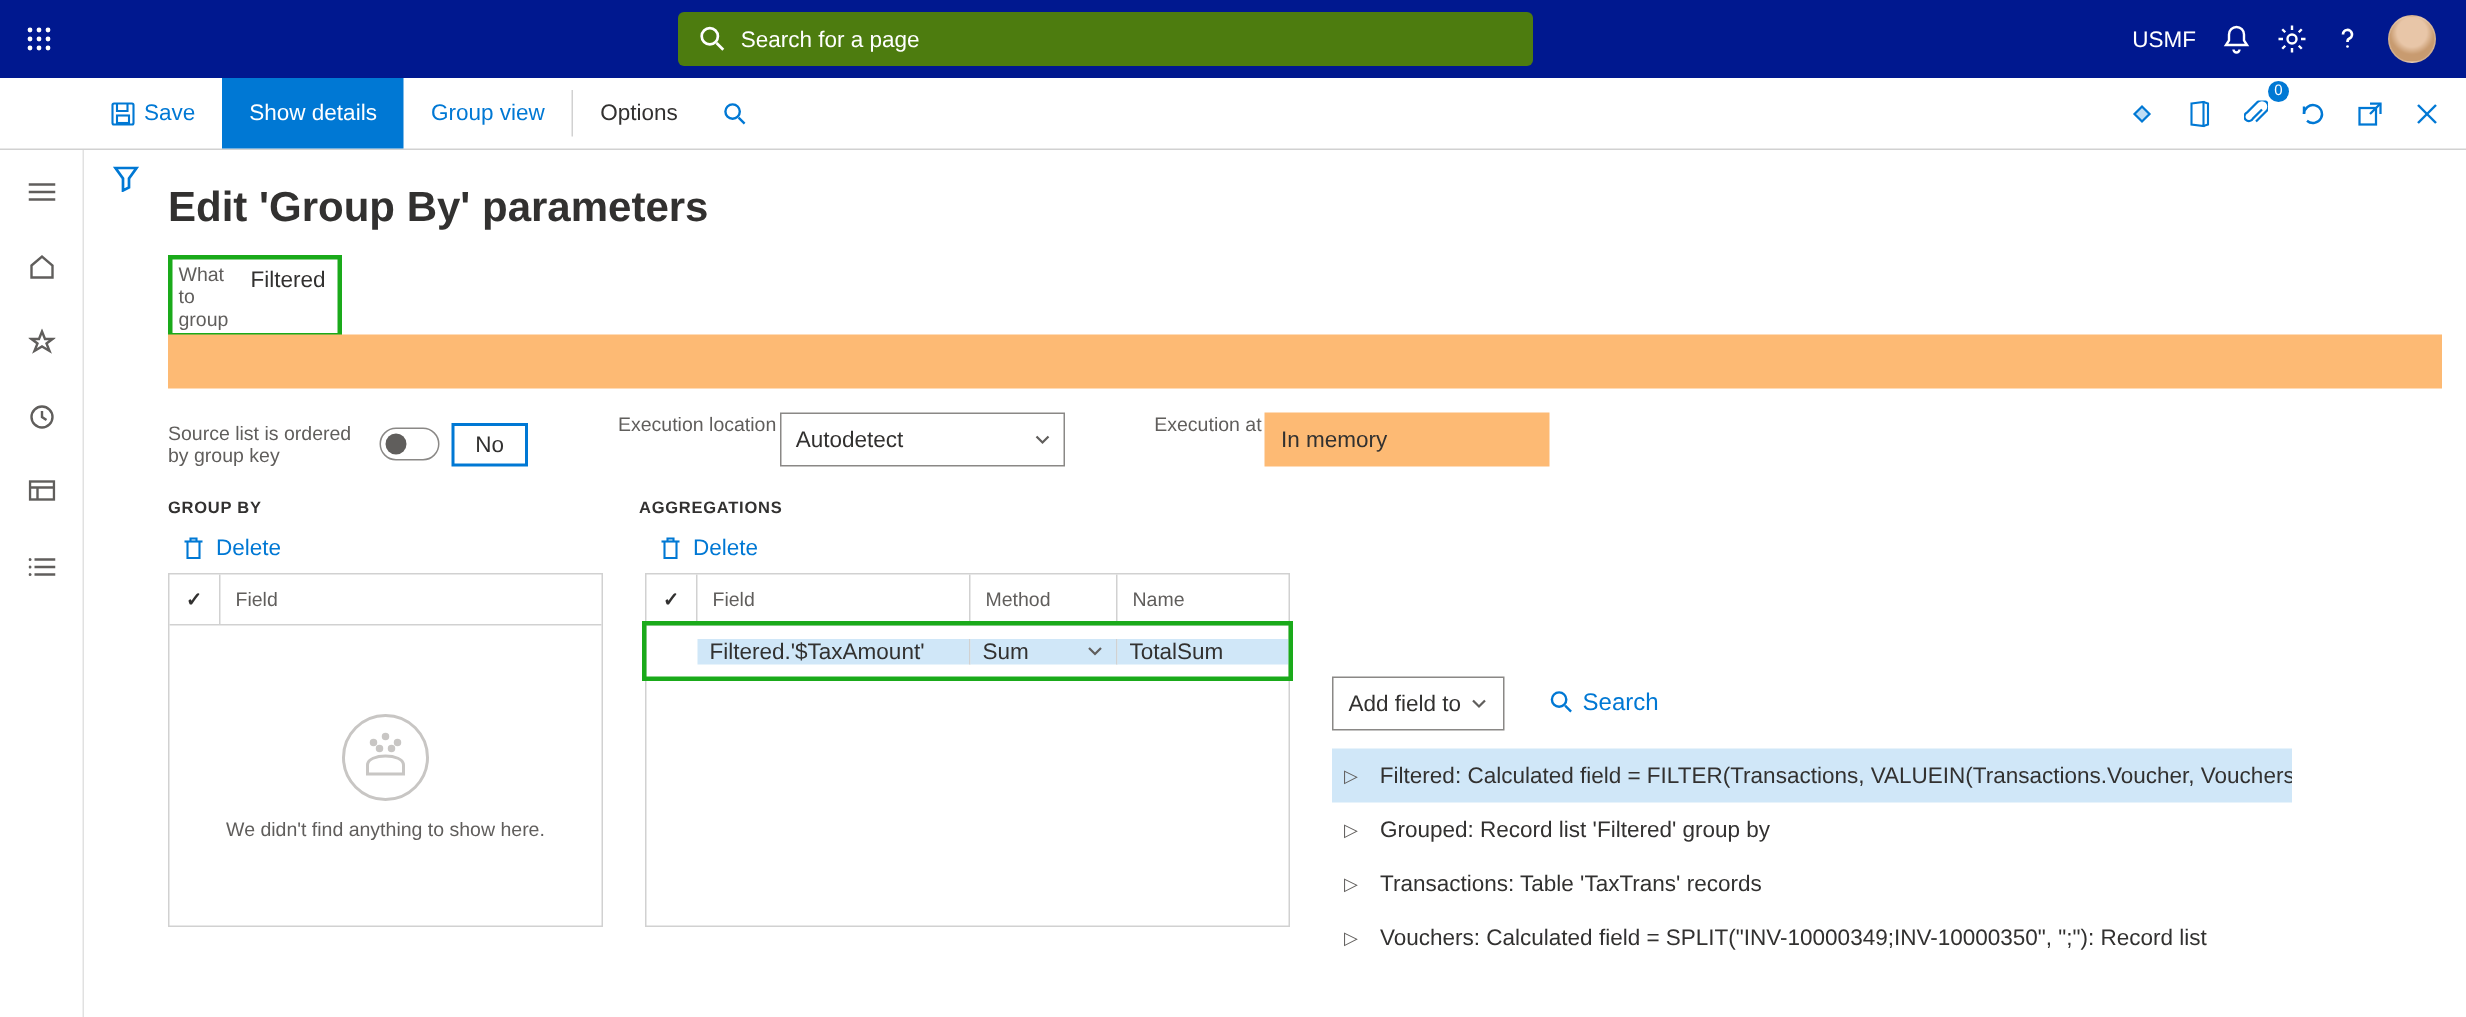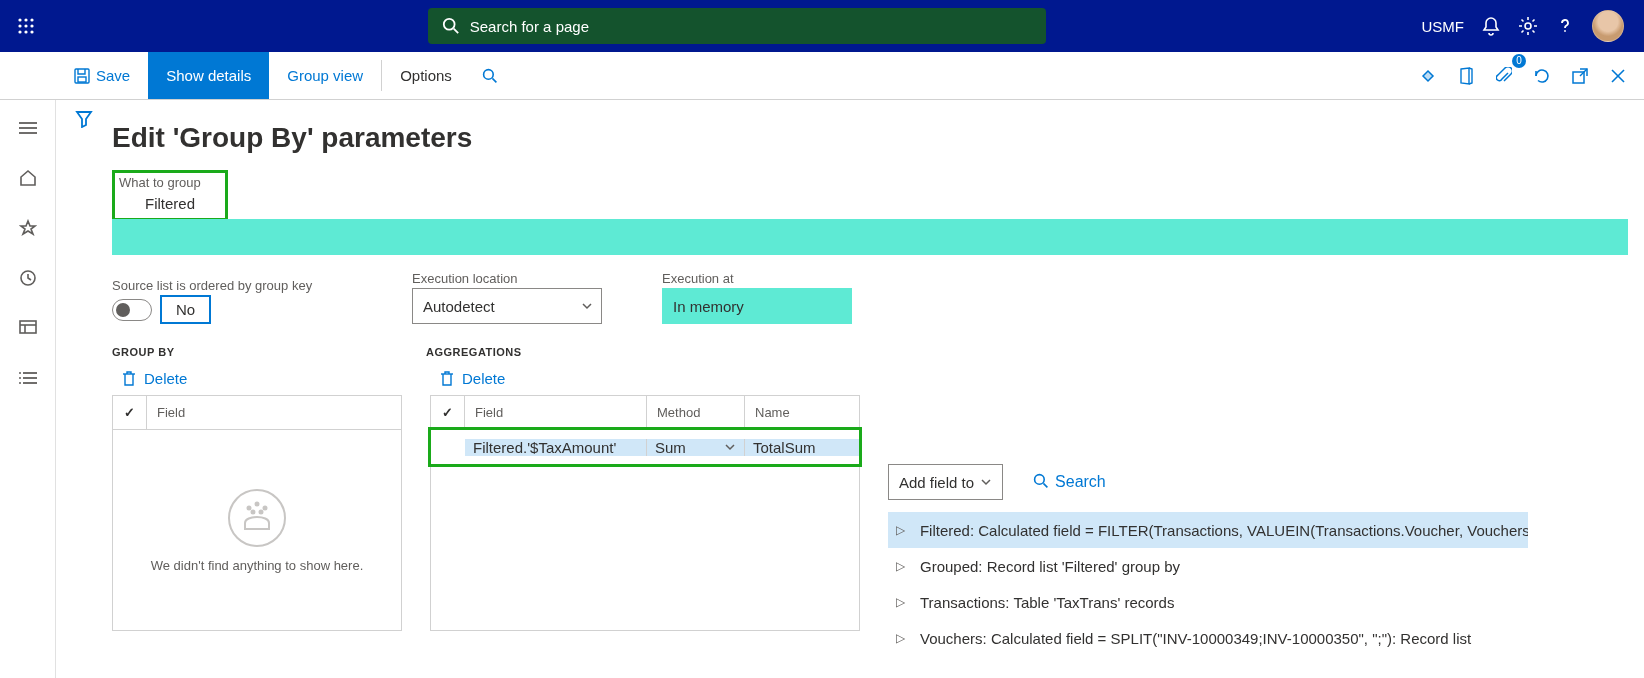--- a/index.html
+++ b/index.html
@@ -3,21 +3,21 @@
 <meta charset="utf-8">
 <style>
   * { box-sizing: border-box; margin: 0; padding: 0; font-family: "Segoe UI", Arial, sans-serif; }
   body { width: 1644px; height: 678px; overflow: hidden; background: #fff; color: #323130; }
 
   
   .topnav { height: 52px; background: #00188f; display: flex; align-items: center; color: #fff; }
   .topnav .waffle { width: 52px; display:flex; align-items:center; justify-content:center; }
   .topnav .title { font-size: 20px; font-weight: 600; margin-left: 8px; }
   .topnav .searchwrap { margin-left: auto; margin-right: auto; }
-  .topnav .searchbox { width: 618px; height: 36px; background: #14532d; border-radius: 4px; display:flex; align-items:center; padding: 0 14px; color:#fff; }
+  .topnav .searchbox { width: 570px; height: 36px; background: #4d7c0f; border-radius: 4px; display:flex; align-items:center; padding: 0 14px; color:#fff; }
   .topnav .searchbox svg { flex:none; }
   .topnav .searchbox .ph { margin-left: 10px; font-size: 15px; color:#fff; }
   .topnav .right { display:flex; align-items:center; gap:18px; margin-right: 20px; }
   .topnav .right .co { font-size:15px; }
   .topnav .avatar { width:32px; height:32px; border-radius:50%; background: radial-gradient(circle at 50% 35%, #e8c6a8 40%, #c89b70 60%); border:1px solid #fff3; }
 
   
   .actionbar { height: 48px; border-bottom: 1px solid #d1d1d1; display:flex; align-items:stretch; padding-left: 56px; }
   .actionbar .btn { display:flex; align-items:center; padding:0 18px; font-size:15px; color:#0078d4; cursor:pointer; gap:6px; }
   .actionbar .btn.save { color:#0078d4; }
@@ -35,23 +35,23 @@
   .content-row { display:flex; height: calc(678px - 52px - 48px); }
   .leftrail { width:56px; border-right:1px solid #e1e1e1; display:flex; flex-direction:column; align-items:center; gap:18px; padding-top:12px; }
   .leftrail .ritem { width:32px; height:32px; display:flex; align-items:center; justify-content:center; color:#605e5c; cursor:pointer; }
 
   
   .main { flex:1; display:flex; }
   .filtercol { width:56px; display:flex; justify-content:center; padding-top:10px; color:#0078d4; border-right: none; }
   .page { flex:1; padding: 10px 16px 0 0; overflow:hidden; position:relative;}
   .page h1 { font-size:28px; font-weight:600; padding: 12px 0 16px 0; }
 
-  .field-stack { display:flex; flex-direction:column; gap:2px; }
+  .field-stack { display:flex; flex-direction:row; gap:2px; }
   .field-label { font-size:13px; color:#605e5c; }
-  .text-input { height:36px; border:1px solid transparent; background:#5eead4; padding:0 10px; font-size:15px; display:flex; align-items:center; width:100%; }
+  .text-input { height:36px; border:1px solid transparent; background:#fdba74; padding:0 10px; font-size:15px; display:flex; align-items:center; width:100%; }
   .hl-green { border:3px solid #1aaa1a; }
 
   .row-params { display:flex; gap:60px; margin-top:16px; align-items:flex-end; }
   .toggle { width:40px; height:22px; border:1px solid #8a8886; border-radius:11px; background:#fff; position:relative; }
   .toggle::after{ content:""; width:14px; height:14px; border-radius:50%; background:#605e5c; position:absolute; top:3px; left:3px;}
   .toggle-row { display:flex; align-items:center; gap:8px; }
   .toggle-val { border:2px solid #0078d4; padding:4px 14px; font-size:15px; }
   .select-box { width:190px; height:36px; border:1px solid #8a8886; display:flex; align-items:center; justify-content:space-between; padding:0 8px 0 10px; font-size:15px; background:#fff;}
 
   

